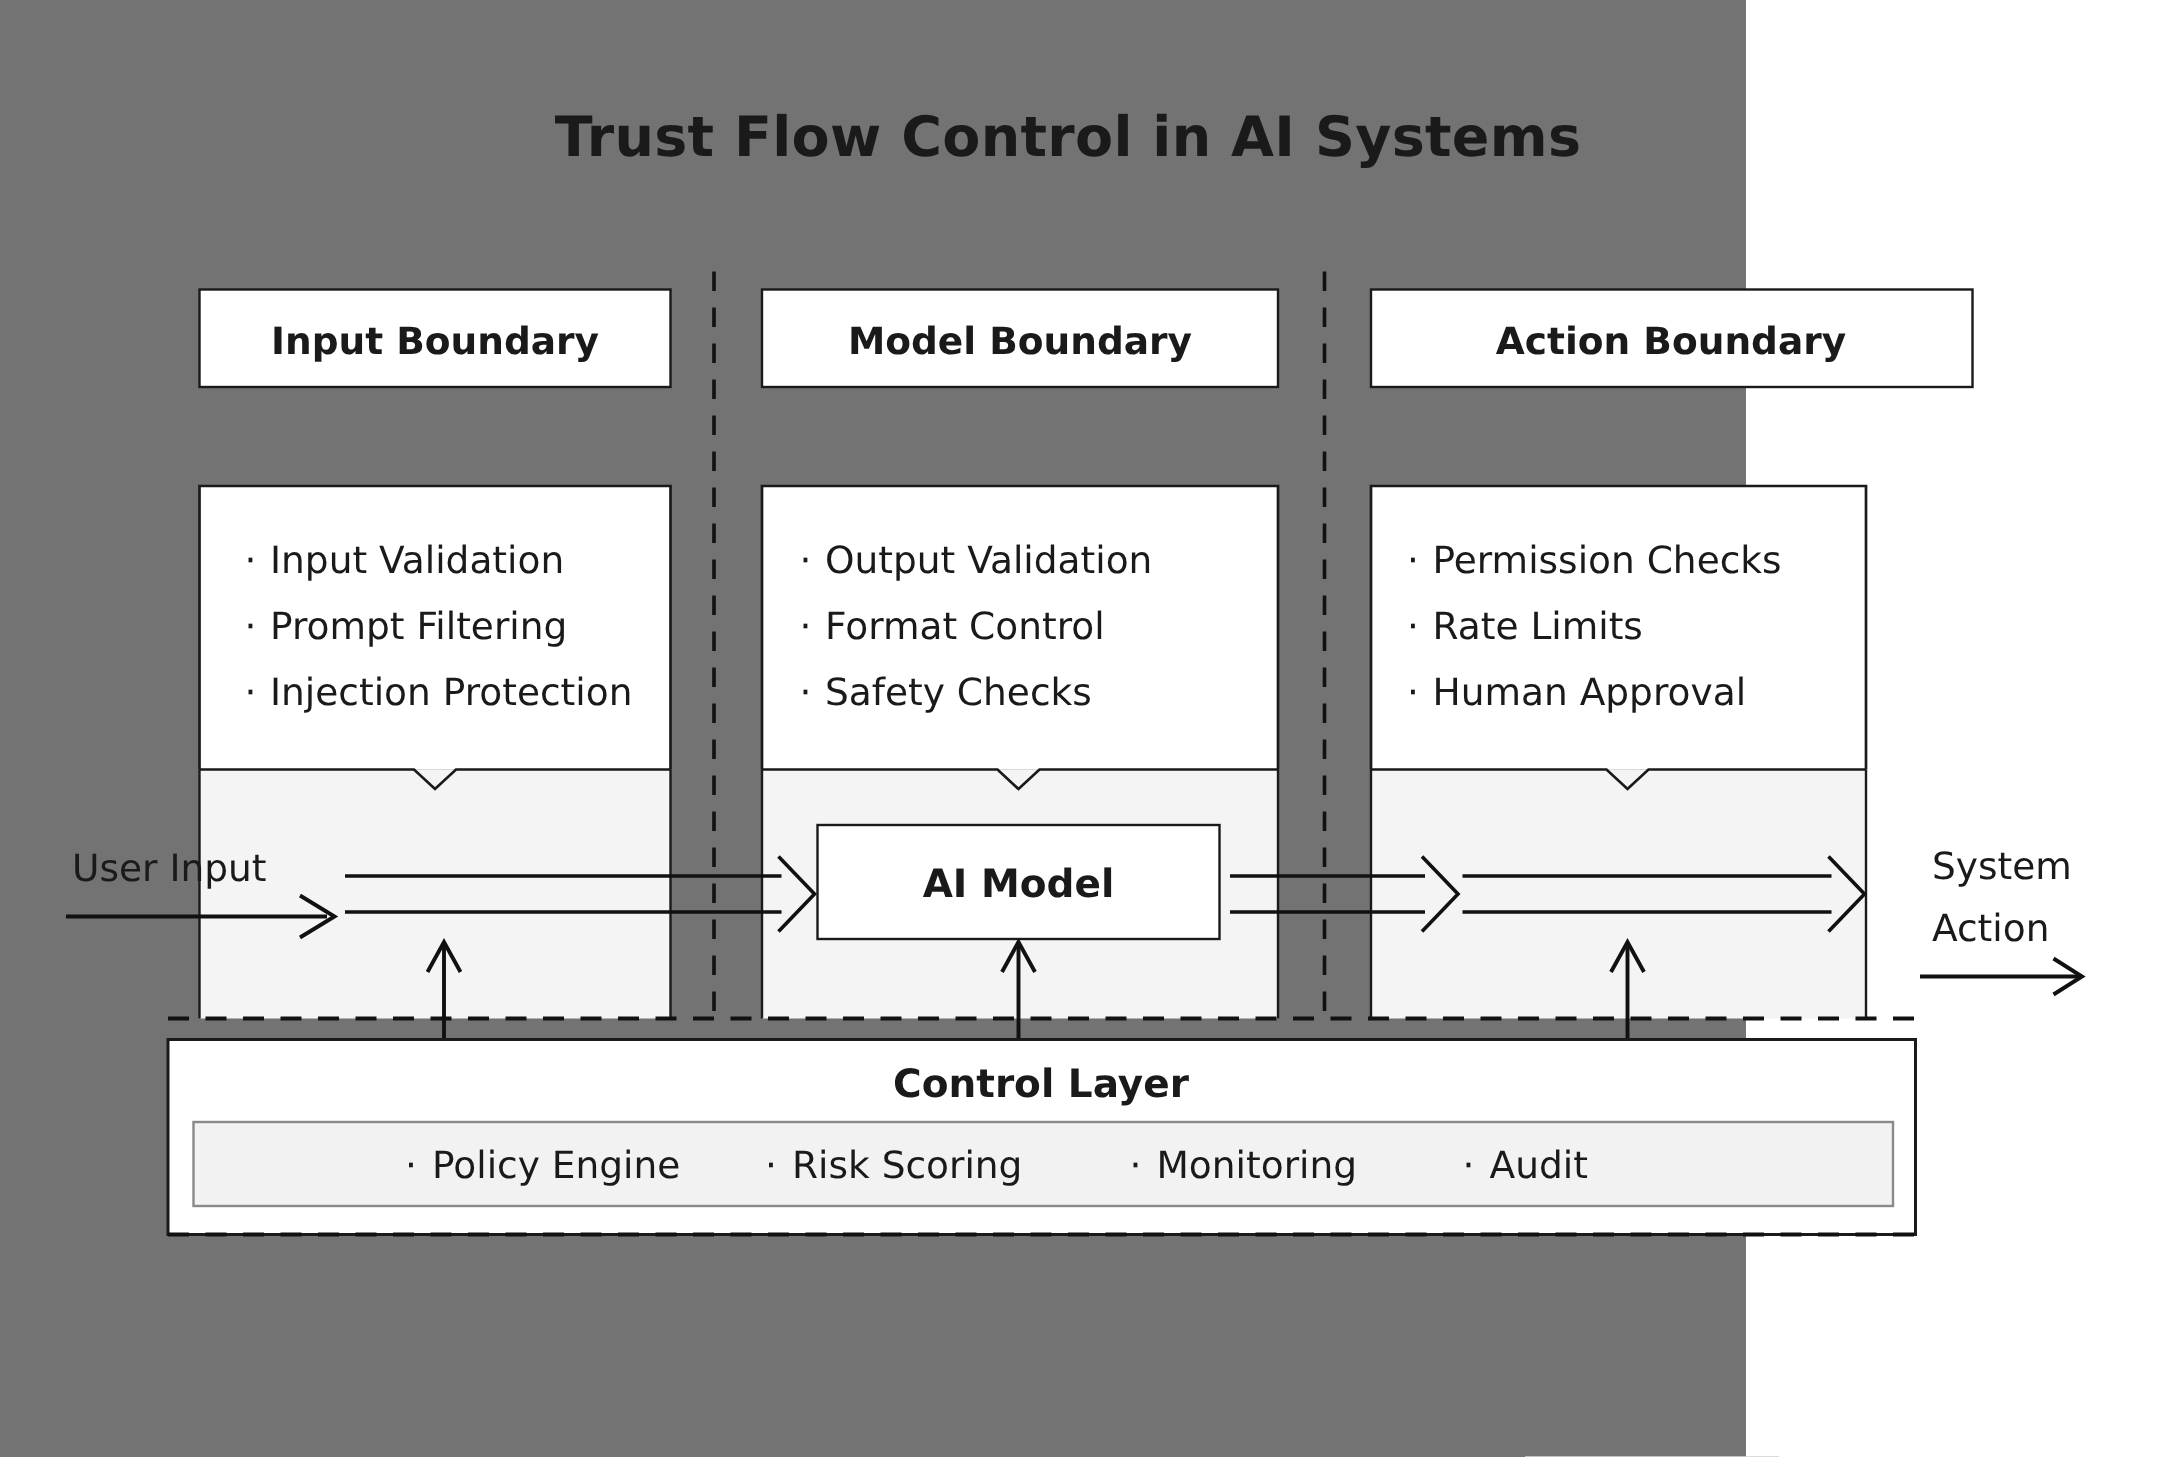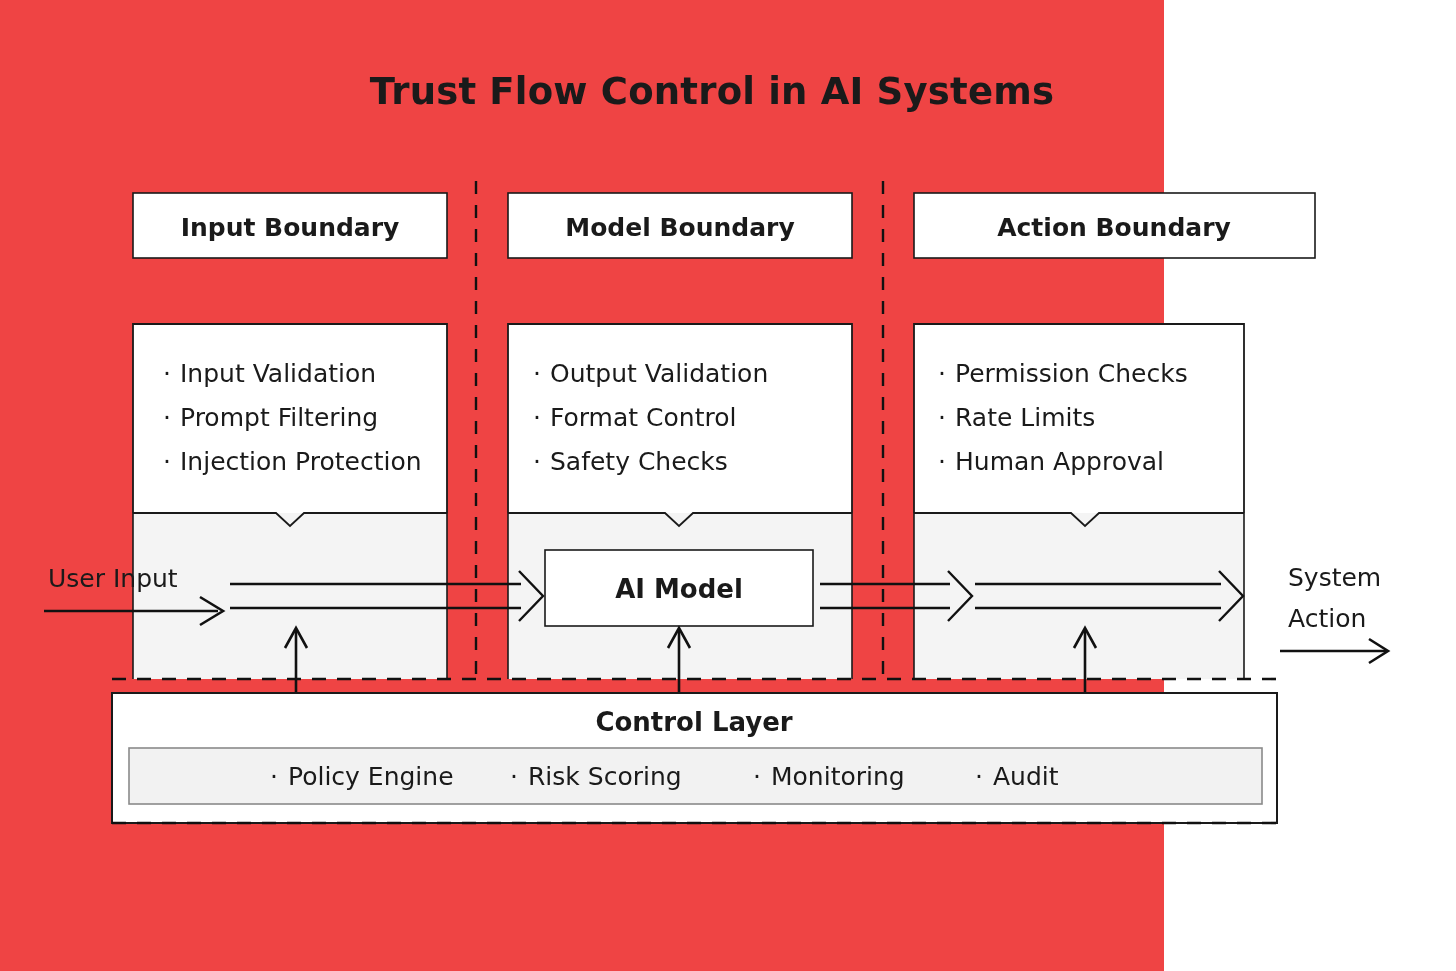--- a/index.html
+++ b/index.html
@@ -10,21 +10,21 @@
   body {
     font-family: "DejaVu Sans", "Liberation Sans", sans-serif;
     width: 1456px;
     height: 971px;
     overflow: hidden;
   }
   #stage {
     position: relative;
     width: 1164px;
     height: 971px;
-    background: #ef4444;
+    background: #737373;
   }
   svg#diagram {
     position: absolute;
     left: 0;
     top: 0;
     width: 1456px;
     height: 971px;
     display: block;
   }
   .ttl {

